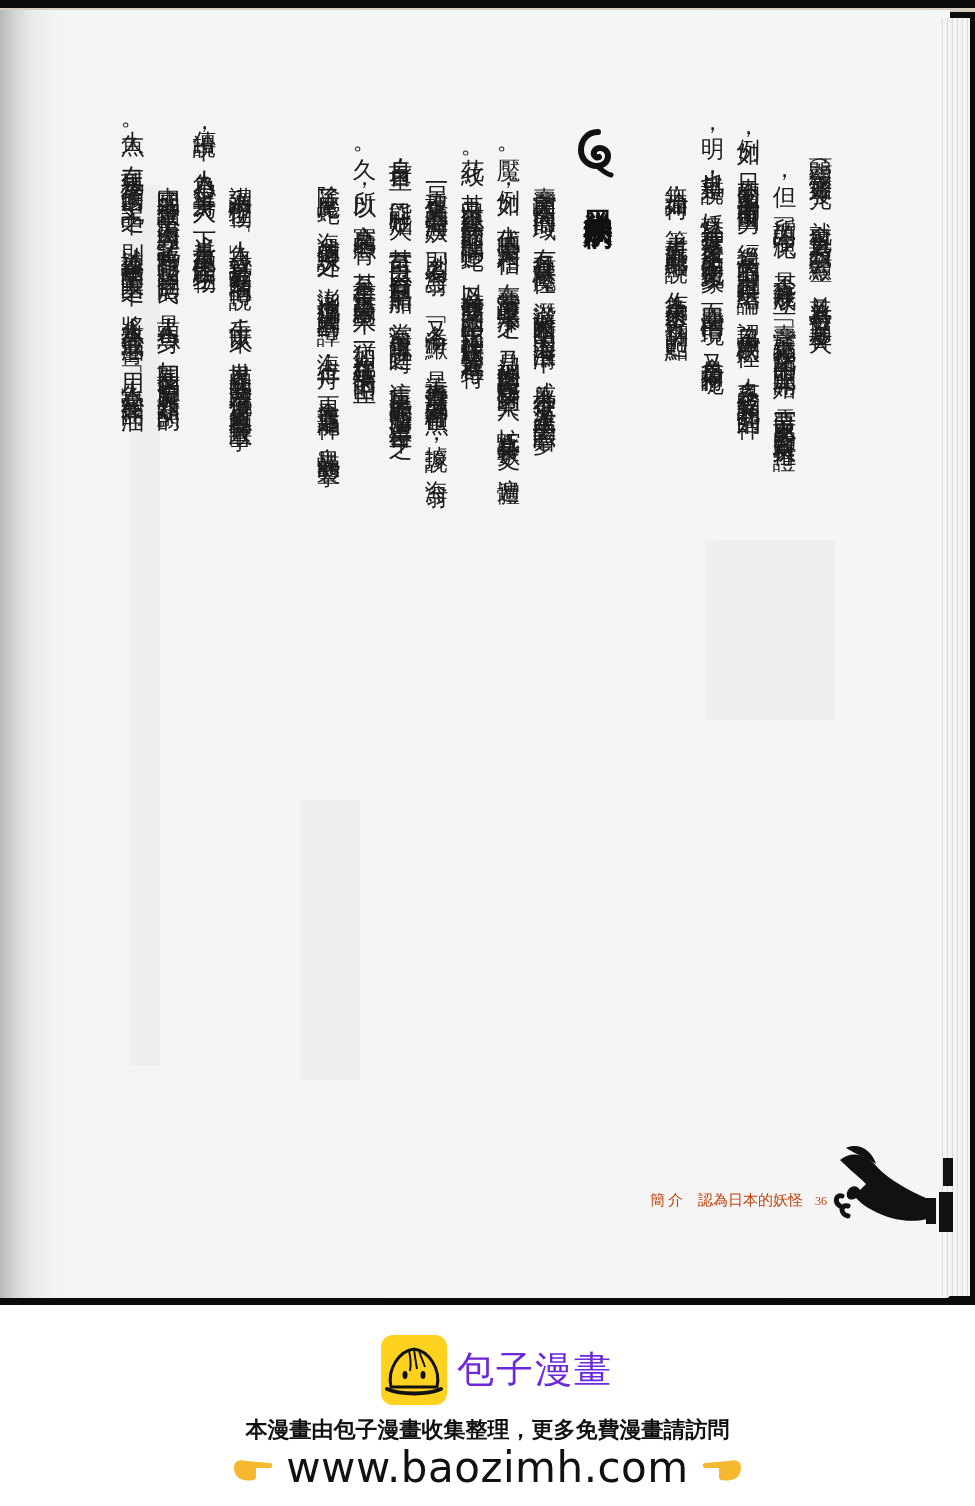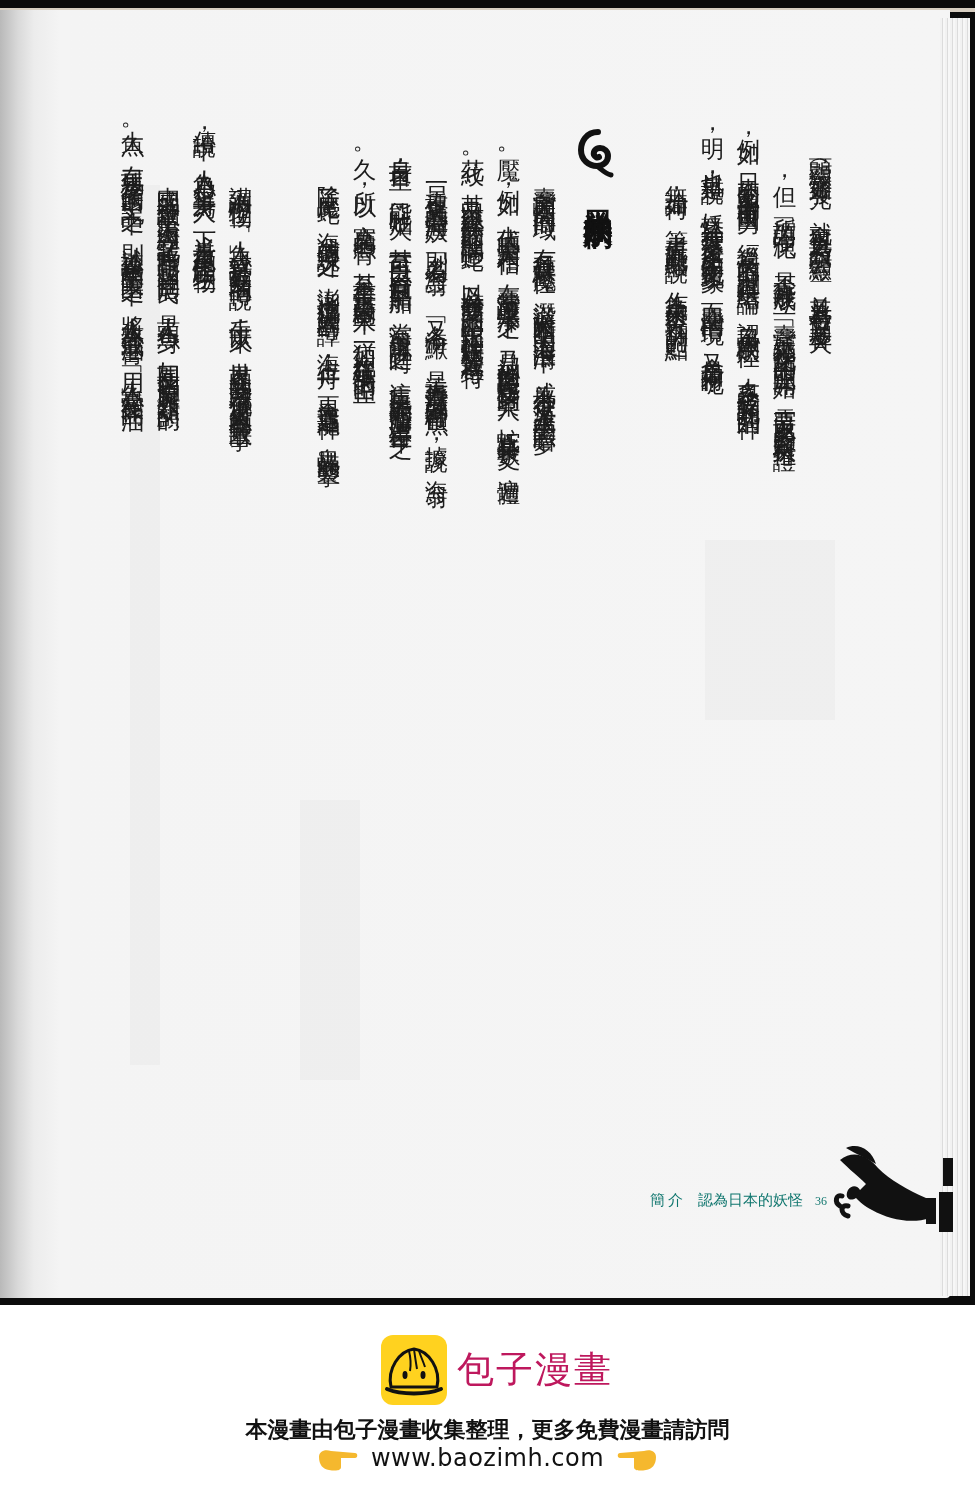--- a/index.html
+++ b/index.html
@@ -43,38 +43,38 @@
   }
   .heading-icon { width: 40px; height: 50px; }
   .heading {
     writing-mode: vertical-rl;
     font-family: "DejaVu Sans", "Liberation Sans", sans-serif;
     font-weight: bold; font-size: 29px; letter-spacing: 2px;
     color: #111; margin-top: 8px; line-height: 1;
   }
   .footer-text {
     position: absolute; top: 1191px; left: 650px;
-    font-size: 15px; color: #0f766e; display: flex; gap: 12px; align-items: baseline;
+    font-size: 15px; color: #c2410c; display: flex; gap: 12px; align-items: baseline;
   }
   .footer-text .sec { letter-spacing: 3px; }
   .footer-text .num { font-family: "Liberation Serif", serif; font-size: 12px; }
   .ornament { position: absolute; left: 830px; top: 1140px; width: 110px; height: 100px; }
   .tab-mark { position: absolute; left: 943px; top: 1158px; width: 10px; height: 28px; background: #111; }
   .tab-mark2 { position: absolute; left: 939px; top: 1192px; width: 14px; height: 40px; background: #111; }
 
   .banner {
     position: absolute; left: 0; top: 1305px; width: 975px; height: 201px; background: #fff;
     font-family: "DejaVu Sans", "Liberation Sans", sans-serif;
   }
   .brand { position: absolute; left: 381px; top: 30px; display: flex; align-items: center; gap: 10px; }
   .logo { width: 66px; height: 70px; background: #ffd21f; border-radius: 12px; position: relative; }
-  .brand-name { font-size: 37px; color: #be185d; letter-spacing: 2px; }
+  .brand-name { font-size: 37px; color: #6d28d9; letter-spacing: 2px; }
   .tagline { position: absolute; top: 110px; left: 0; width: 975px; text-align: center; font-size: 22px; font-weight: bold; color: #111; }
   .url-row { position: absolute; top: 138px; left: 0; width: 975px; display: flex; justify-content: center; align-items: center; gap: 12px; }
-  .url { font-size: 24px; color: #111; letter-spacing: 0.5px; }
+  .url { font-size: 42px; color: #111; letter-spacing: 0.5px; }
   .hand { width: 44px; height: 30px; }
 </style>
 </head>
 <body>
 
 <div class="scan"></div>
 <div class="top-strip"></div>
 <div class="page"></div>
 <div class="page-edges"></div>
 

